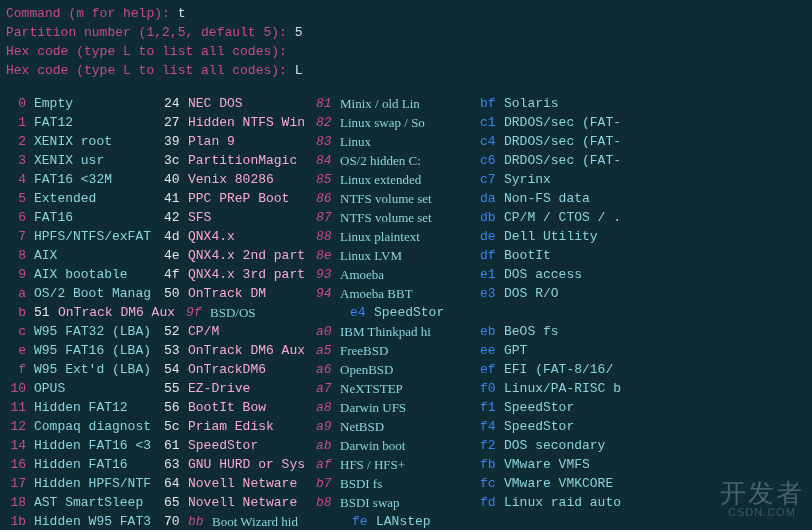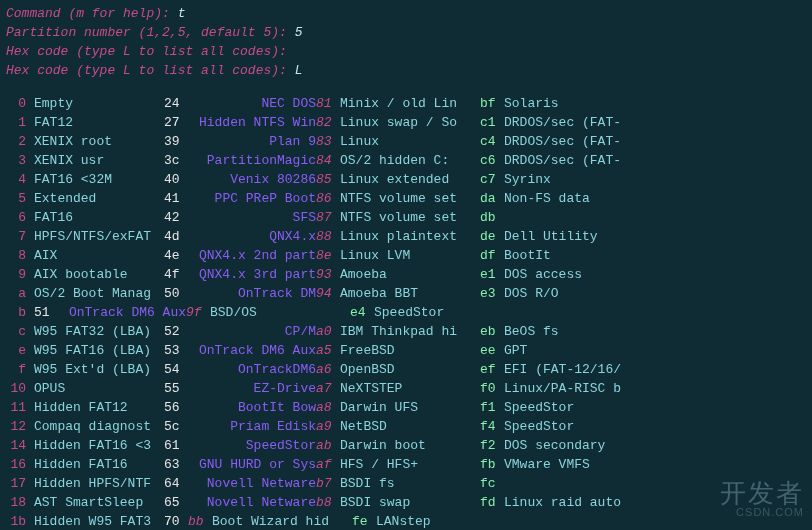--- a/index.html
+++ b/index.html
@@ -8,81 +8,81 @@
     color: #8ad4dd;
     font-family: Consolas, "Courier New", monospace;
     font-size: 13px;
     line-height: 19px;
     width: 812px;
     height: 530px;
     padding: 4px 6px;
     overflow: hidden;
     position: relative;
   }
-  .line { white-space: pre; font-style: italic; }
+  .line { white-space: pre; }
   .cmd { color: #c84a8a; }
   .answer { color: #bfe7ec; }
   .table { margin-top: 14px; }
   .row { display: flex; white-space: pre; }
   .cell-code { color: #c84a8a; text-align: right; width: 28px; padding-right: 8px; }
   .cell-name { color: #8ad4dd; width: 130px; overflow: hidden; }
   .cell-code2 { color: #e5e5e5; width: 24px; }
-  .cell-name2 { color: #8b5cf6; width: 128px; overflow: hidden; text-align: right; }
+  .cell-name2 { color: #f9a8d4; width: 128px; overflow: hidden; }
   .cell-code3 { color: #c84a8a; width: 24px; font-style: italic; }
-  .cell-name3 { color: #8ad4dd; width: 140px; overflow: hidden; }
-  .cell-code4 { color: #86efac; width: 24px; }
+  .cell-name3 { color: #8ad4dd; width: 140px; overflow: hidden; font-family: Liberation Serif, serif; }
+  .cell-code4 { color: #3b82f6; width: 24px; }
   .cell-name4 { color: #8ad4dd; width: 160px; overflow: hidden; }
   .watermark {
     position: absolute;
     right: 8px;
     bottom: 8px;
     font-family: "SimHei", Arial, sans-serif;
     font-size: 26px;
     color: rgba(160, 200, 220, 0.35);
     letter-spacing: 2px;
     pointer-events: none;
   }
   .watermark small {
     display: block;
     font-size: 11px;
     letter-spacing: 1px;
-    text-align: right;
+    text-align: center;
     color: rgba(160, 200, 220, 0.28);
   }
 </style>
 </head>
 <body>
 
 <div class="line"><span class="cmd">Command (m for help): </span><span class="answer">t</span></div>
 <div class="line"><span class="cmd">Partition number (1,2,5, default 5): </span><span class="answer">5</span></div>
 <div class="line"><span class="cmd">Hex code (type L to list all codes): </span><span class="answer"></span></div>
 <div class="line"><span class="cmd">Hex code (type L to list all codes): </span><span class="answer">L</span></div>
 
 <div class="table" id="table">
     <div class="row"><span class="cell-code">0</span><span class="cell-name">Empty</span><span class="cell-code2">24</span><span class="cell-name2">NEC DOS</span><span class="cell-code3">81</span><span class="cell-name3">Minix / old Lin</span><span class="cell-code4">bf</span><span class="cell-name4">Solaris</span></div>
     <div class="row"><span class="cell-code">1</span><span class="cell-name">FAT12</span><span class="cell-code2">27</span><span class="cell-name2">Hidden NTFS Win</span><span class="cell-code3">82</span><span class="cell-name3">Linux swap / So</span><span class="cell-code4">c1</span><span class="cell-name4">DRDOS/sec (FAT-</span></div>
     <div class="row"><span class="cell-code">2</span><span class="cell-name">XENIX root</span><span class="cell-code2">39</span><span class="cell-name2">Plan 9</span><span class="cell-code3">83</span><span class="cell-name3">Linux</span><span class="cell-code4">c4</span><span class="cell-name4">DRDOS/sec (FAT-</span></div>
     <div class="row"><span class="cell-code">3</span><span class="cell-name">XENIX usr</span><span class="cell-code2">3c</span><span class="cell-name2">PartitionMagic</span><span class="cell-code3">84</span><span class="cell-name3">OS/2 hidden C:</span><span class="cell-code4">c6</span><span class="cell-name4">DRDOS/sec (FAT-</span></div>
     <div class="row"><span class="cell-code">4</span><span class="cell-name">FAT16 &lt;32M</span><span class="cell-code2">40</span><span class="cell-name2">Venix 80286</span><span class="cell-code3">85</span><span class="cell-name3">Linux extended</span><span class="cell-code4">c7</span><span class="cell-name4">Syrinx</span></div>
     <div class="row"><span class="cell-code">5</span><span class="cell-name">Extended</span><span class="cell-code2">41</span><span class="cell-name2">PPC PReP Boot</span><span class="cell-code3">86</span><span class="cell-name3">NTFS volume set</span><span class="cell-code4">da</span><span class="cell-name4">Non-FS data</span></div>
-    <div class="row"><span class="cell-code">6</span><span class="cell-name">FAT16</span><span class="cell-code2">42</span><span class="cell-name2">SFS</span><span class="cell-code3">87</span><span class="cell-name3">NTFS volume set</span><span class="cell-code4">db</span></div>
+    <div class="row"><span class="cell-code">6</span><span class="cell-name">FAT16</span><span class="cell-code2">42</span><span class="cell-name2">SFS</span><span class="cell-code3">87</span><span class="cell-name3">NTFS volume set</span><span class="cell-code4">db</span><span class="cell-name4">CP/M / CTOS / .</span></div>
     <div class="row"><span class="cell-code">7</span><span class="cell-name">HPFS/NTFS/exFAT</span><span class="cell-code2">4d</span><span class="cell-name2">QNX4.x</span><span class="cell-code3">88</span><span class="cell-name3">Linux plaintext</span><span class="cell-code4">de</span><span class="cell-name4">Dell Utility</span></div>
     <div class="row"><span class="cell-code">8</span><span class="cell-name">AIX</span><span class="cell-code2">4e</span><span class="cell-name2">QNX4.x 2nd part</span><span class="cell-code3">8e</span><span class="cell-name3">Linux LVM</span><span class="cell-code4">df</span><span class="cell-name4">BootIt</span></div>
     <div class="row"><span class="cell-code">9</span><span class="cell-name">AIX bootable</span><span class="cell-code2">4f</span><span class="cell-name2">QNX4.x 3rd part</span><span class="cell-code3">93</span><span class="cell-name3">Amoeba</span><span class="cell-code4">e1</span><span class="cell-name4">DOS access</span></div>
     <div class="row"><span class="cell-code">a</span><span class="cell-name">OS/2 Boot Manag</span><span class="cell-code2">50</span><span class="cell-name2">OnTrack DM</span><span class="cell-code3">94</span><span class="cell-name3">Amoeba BBT</span><span class="cell-code4">e3</span><span class="cell-name4">DOS R/O</span></div>
     <div class="row"><span class="cell-code">b</span><span class="cell-code2">51</span><span class="cell-name2">OnTrack DM6 Aux</span><span class="cell-code3">9f</span><span class="cell-name3">BSD/OS</span><span class="cell-code4">e4</span><span class="cell-name4">SpeedStor</span></div>
     <div class="row"><span class="cell-code">c</span><span class="cell-name">W95 FAT32 (LBA)</span><span class="cell-code2">52</span><span class="cell-name2">CP/M</span><span class="cell-code3">a0</span><span class="cell-name3">IBM Thinkpad hi</span><span class="cell-code4">eb</span><span class="cell-name4">BeOS fs</span></div>
     <div class="row"><span class="cell-code">e</span><span class="cell-name">W95 FAT16 (LBA)</span><span class="cell-code2">53</span><span class="cell-name2">OnTrack DM6 Aux</span><span class="cell-code3">a5</span><span class="cell-name3">FreeBSD</span><span class="cell-code4">ee</span><span class="cell-name4">GPT</span></div>
-    <div class="row"><span class="cell-code">f</span><span class="cell-name">W95 Ext'd (LBA)</span><span class="cell-code2">54</span><span class="cell-name2">OnTrackDM6</span><span class="cell-code3">a6</span><span class="cell-name3">OpenBSD</span><span class="cell-code4">ef</span><span class="cell-name4">EFI (FAT-12/16/</span></div>
+    <div class="row"><span class="cell-code">f</span><span class="cell-name">W95 Ext'd (LBA)</span><span class="cell-code2">54</span><span class="cell-name2">OnTrackDM6</span><span class="cell-code3">a6</span><span class="cell-name3">OpenBSD</span><span class="cell-code4">ef</span><span class="cell-name4">EFI (FAT-8/16/</span></div>
     <div class="row"><span class="cell-code">10</span><span class="cell-name">OPUS</span><span class="cell-code2">55</span><span class="cell-name2">EZ-Drive</span><span class="cell-code3">a7</span><span class="cell-name3">NeXTSTEP</span><span class="cell-code4">f0</span><span class="cell-name4">Linux/PA-RISC b</span></div>
     <div class="row"><span class="cell-code">11</span><span class="cell-name">Hidden FAT12</span><span class="cell-code2">56</span><span class="cell-name2">BootIt Bow</span><span class="cell-code3">a8</span><span class="cell-name3">Darwin UFS</span><span class="cell-code4">f1</span><span class="cell-name4">SpeedStor</span></div>
     <div class="row"><span class="cell-code">12</span><span class="cell-name">Compaq diagnost</span><span class="cell-code2">5c</span><span class="cell-name2">Priam Edisk</span><span class="cell-code3">a9</span><span class="cell-name3">NetBSD</span><span class="cell-code4">f4</span><span class="cell-name4">SpeedStor</span></div>
     <div class="row"><span class="cell-code">14</span><span class="cell-name">Hidden FAT16 &lt;3</span><span class="cell-code2">61</span><span class="cell-name2">SpeedStor</span><span class="cell-code3">ab</span><span class="cell-name3">Darwin boot</span><span class="cell-code4">f2</span><span class="cell-name4">DOS secondary</span></div>
     <div class="row"><span class="cell-code">16</span><span class="cell-name">Hidden FAT16</span><span class="cell-code2">63</span><span class="cell-name2">GNU HURD or Sys</span><span class="cell-code3">af</span><span class="cell-name3">HFS / HFS+</span><span class="cell-code4">fb</span><span class="cell-name4">VMware VMFS</span></div>
-    <div class="row"><span class="cell-code">17</span><span class="cell-name">Hidden HPFS/NTF</span><span class="cell-code2">64</span><span class="cell-name2">Novell Netware</span><span class="cell-code3">b7</span><span class="cell-name3">BSDI fs</span><span class="cell-code4">fc</span></div>
+    <div class="row"><span class="cell-code">17</span><span class="cell-name">Hidden HPFS/NTF</span><span class="cell-code2">64</span><span class="cell-name2">Novell Netware</span><span class="cell-code3">b7</span><span class="cell-name3">BSDI fs</span><span class="cell-code4">fc</span><span class="cell-name4">VMware VMKCORE</span></div>
     <div class="row"><span class="cell-code">18</span><span class="cell-name">AST SmartSleep</span><span class="cell-code2">65</span><span class="cell-name2">Novell Netware</span><span class="cell-code3">b8</span><span class="cell-name3">BSDI swap</span><span class="cell-code4">fd</span><span class="cell-name4">Linux raid auto</span></div>
     <div class="row"><span class="cell-code">1b</span><span class="cell-name">Hidden W95 FAT3</span><span class="cell-code2">70</span><span class="cell-code3">bb</span><span class="cell-name3">Boot Wizard hid</span><span class="cell-code4">fe</span><span class="cell-name4">LANstep</span></div>
   </div>
 
 <div class="watermark">
   <span>开发者</span>
   <small>CSDN.COM</small>
 </div>
 
 </body></html>

